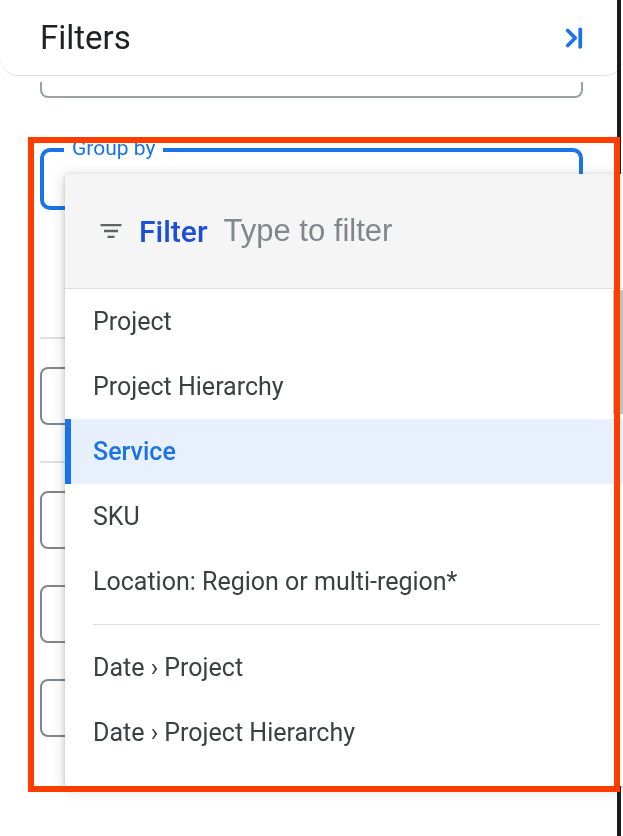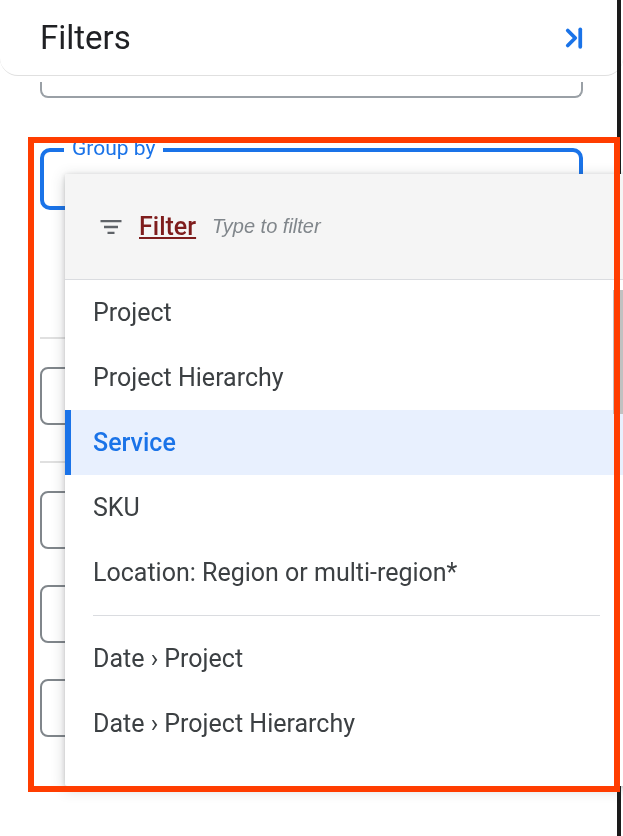--- a/index.html
+++ b/index.html
@@ -130,33 +130,31 @@
   .dd-filterbar {
     display: flex;
     align-items: center;
     gap: 14px;
     padding: 38px 32px;
     background: #f5f5f5;
     border-bottom: 1px solid #dadce0;
   }
   .dd-filterbar svg { color: #5f6368; flex: none; }
   .dd-filterbar .lbl {
-    font-size: 25px;
+    font-size: 30px;
     font-weight: 500;
-    color: #7f1d1d;
-    text-decoration: underline;
+    color: #1d4ed8;
   }
   .dd-filterbar input {
     flex: 1;
     border: none;
     background: transparent;
-    font-size: 20px;
+    font-size: 31px;
     color: #202124;
     outline: none;
-    font-style: italic;
   }
   .dd-filterbar input::placeholder { color: #80868b; }
 
   .dd-list {
     overflow-y: auto;
     height: 496px;
   }
   .dd-item {
     padding: 18px 28px;
     font-size: 25px;

